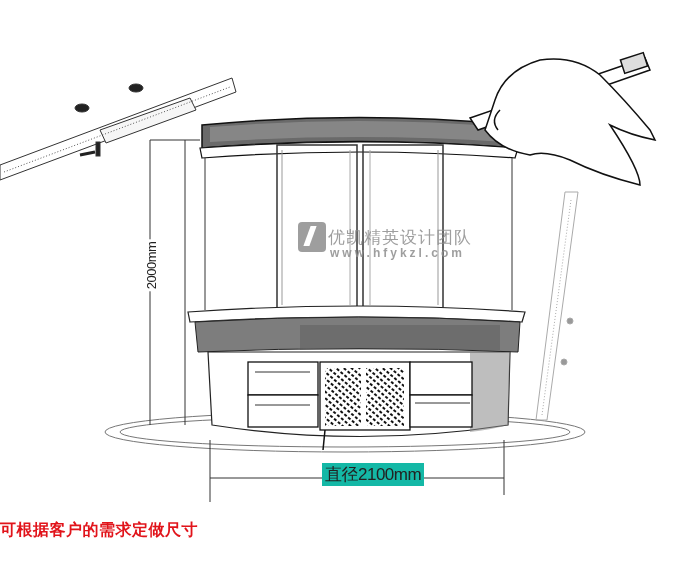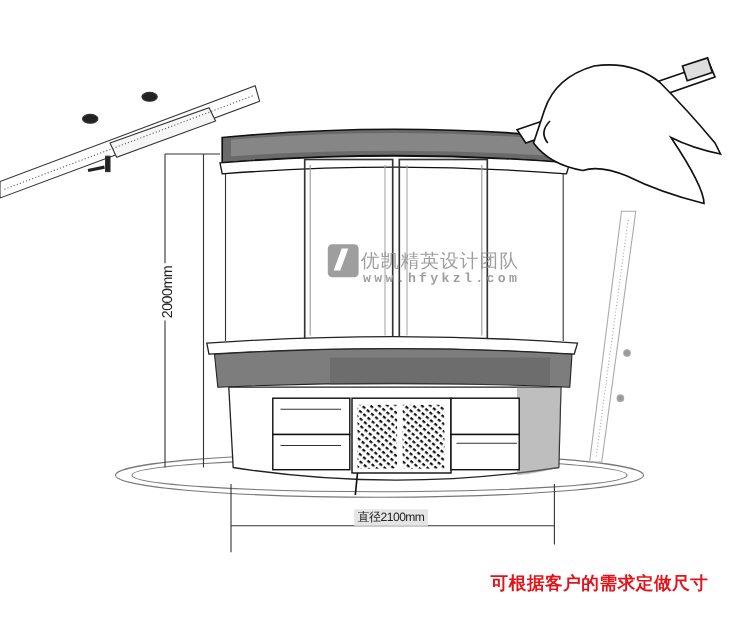--- a/index.html
+++ b/index.html
@@ -7,34 +7,34 @@
   #stage { position:absolute; left:0; top:0; width:680px; height:578px; }
   .dim-v-label {
     position:absolute; left:132px; top:235px; width:40px; height:60px;
     display:flex; align-items:center; justify-content:center;
   }
   .dim-v-label span {
     display:inline-block; transform:rotate(-90deg); white-space:nowrap;
     font-size:13px; color:#222; background:#fff; padding:0 2px; letter-spacing:-0.5px;
   }
   .dim-h-label {
-    position:absolute; left:322px; top:463px; background:#e5e5e5; padding:0 3px;
-    font-size:11px; color:#222; white-space:nowrap; letter-spacing:-0.5px;
+    position:absolute; left:322px; top:463px; background:#14b8a6; padding:0 3px;
+    font-size:17px; color:#222; white-space:nowrap; letter-spacing:-0.5px;
   }
   .caption {
-    position:absolute; left:0; width:644px; top:520px; text-align:right;
+    position:absolute; left:0; width:644px; top:520px; text-align:left;
     font-size:16px; color:#e1141b; font-weight:bold; letter-spacing:0.5px;
   }
   .watermark-cn {
     position:absolute; left:328px; top:226px; font-size:17px; font-weight:normal;
     color:#8e8e8e; opacity:0.85; letter-spacing:1px; white-space:nowrap;
   }
   .watermark-url {
     position:absolute; left:330px; top:246px; font-size:12px; font-weight:bold;
-    color:#8e8e8e; opacity:0.85; letter-spacing:3px; white-space:nowrap;font-family:Liberation Mono, monospace;
+    color:#8e8e8e; opacity:0.85; letter-spacing:3px; white-space:nowrap;
   }
   .watermark-logo {
     position:absolute; left:298px; top:222px; width:28px; height:30px;
     background:#8e8e8e; opacity:0.85; border-radius:4px;
   }
   .watermark-logo::after {
     content:""; position:absolute; left:9px; top:4px; width:6px; height:20px;
     background:#fff; transform:skewX(-20deg);
   }
 </style>

